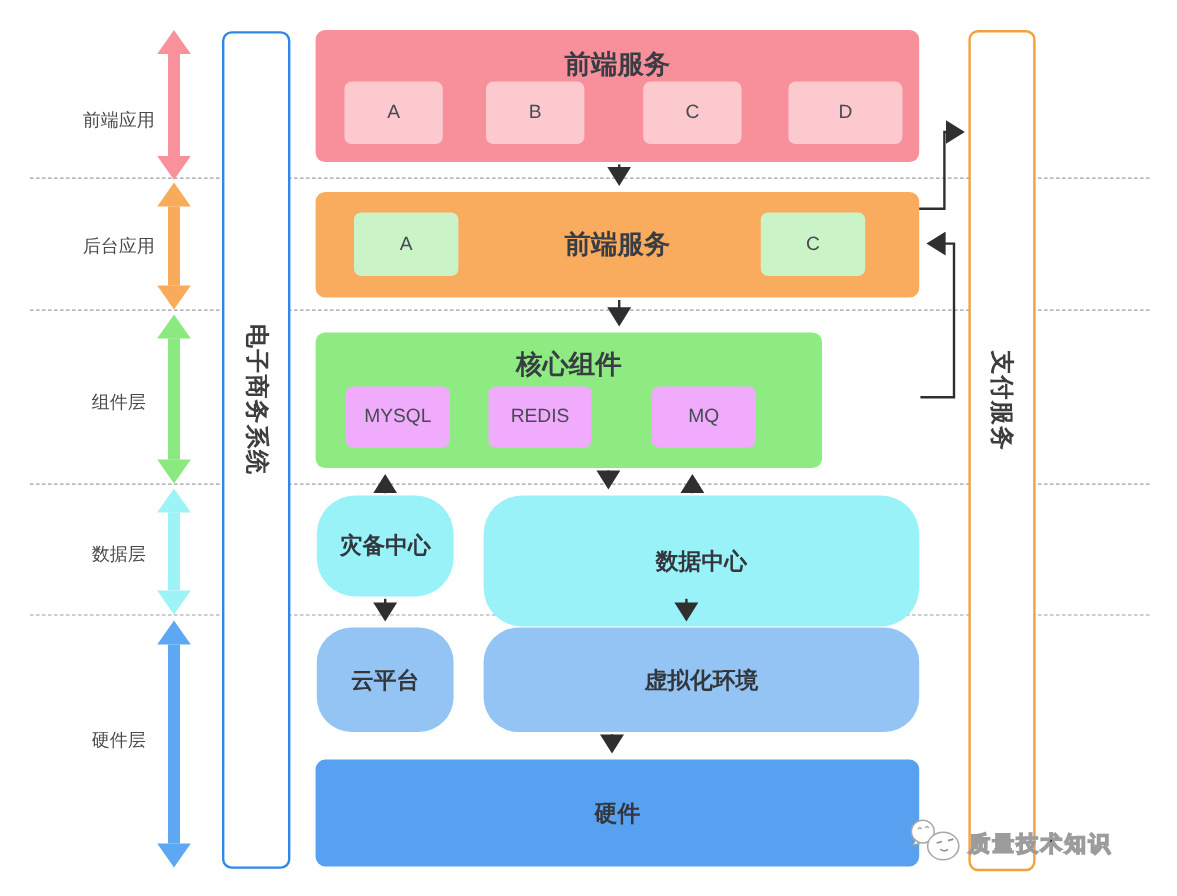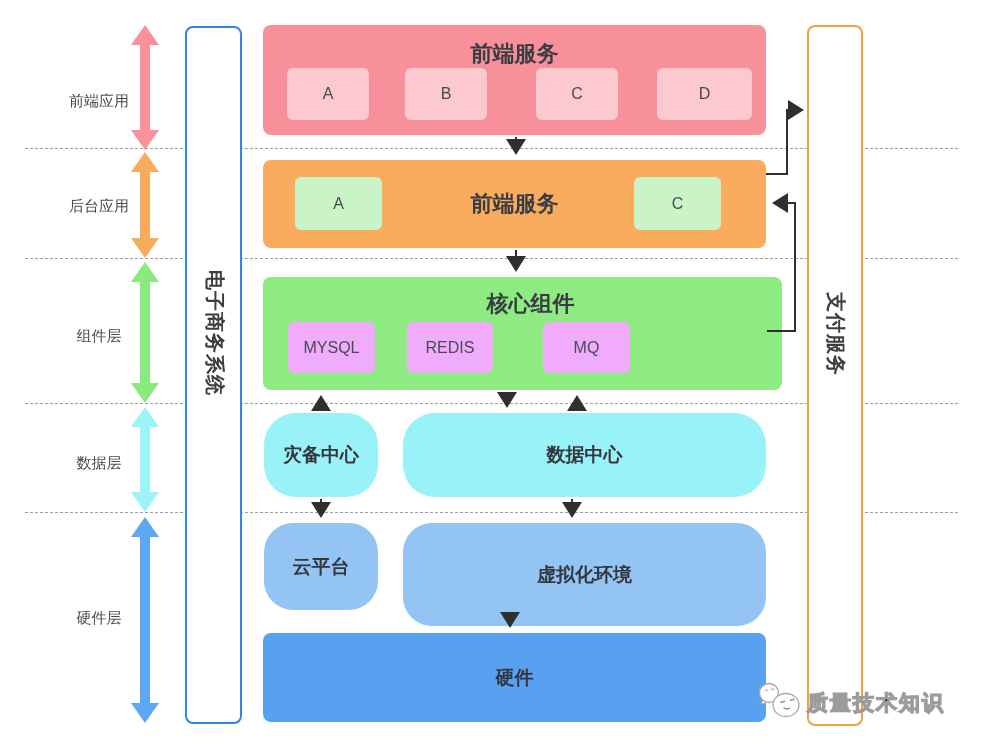--- a/index.html
+++ b/index.html
@@ -33,39 +33,39 @@
     font-size:16px;color:#464b52;}
   .flex-center{display:flex;align-items:center;justify-content:center;}
 
   .frontend{left:263px;top:25px;width:503px;height:110px;background:#f8909b;}
   .frontend .title{padding-top:14px;}
   .frontend .sub{background:#fbc9ce;top:43px;height:52px;}
 
   .backend{left:263px;top:160px;width:503px;height:88px;background:#f9ab5e;}
   .backend .sub{background:#cbf3c8;top:17px;height:53px;}
 
-  .core{left:263px;top:277px;width:503px;height:113px;background:#8deb82;padding-left:16px;}
+  .core{left:263px;top:277px;width:422px;height:113px;background:#8deb82;}
   .core .title{padding-top:12px;}
   .core .sub{background:#f0abfc;top:45px;height:51px;}
 
   .cyanblk{background:#98f2f7;border-radius:32px;}
   .bluelight{background:#94c4f4;border-radius:29px;}
   .disaster{left:264px;top:413px;width:114px;height:84px;}
-  .datacenter{left:403px;top:413px;width:363px;height:84px;}
+  .datacenter{left:403px;top:413px;width:363px;height:109px;}
   .cloud{left:264px;top:523px;width:114px;height:87px;}
-  .virtualization{left:403px;top:523px;width:363px;height:103px;}
+  .virtualization{left:403px;top:523px;width:363px;height:87px;}
   .hardware{left:263px;top:633px;width:503px;height:89px;background:#58a1f1;}
   .big-title{font-size:19px;font-weight:700;color:#33373d;}
 
   
   .connectors{position:absolute;left:0;top:0;pointer-events:none;}
 
   
   .watermark{position:absolute;left:757px;top:681px;display:flex;align-items:center;}
-  .wm-text{margin-left:4px;font-size:21px;font-weight:700;letter-spacing:2px;
+  .wm-text{margin-left:4px;font-size:18px;font-weight:700;letter-spacing:2px;
     color:#000000;-webkit-text-stroke:1.2px #9c9c9c;text-shadow:0 0 1px #b5b5b5;}
 </style>
 </head>
 <body>
 
 <div class="canvas">
 
   <div class="divider" style="top:148px"></div>
   <div class="divider" style="top:258px"></div>
   <div class="divider" style="top:403px"></div>

